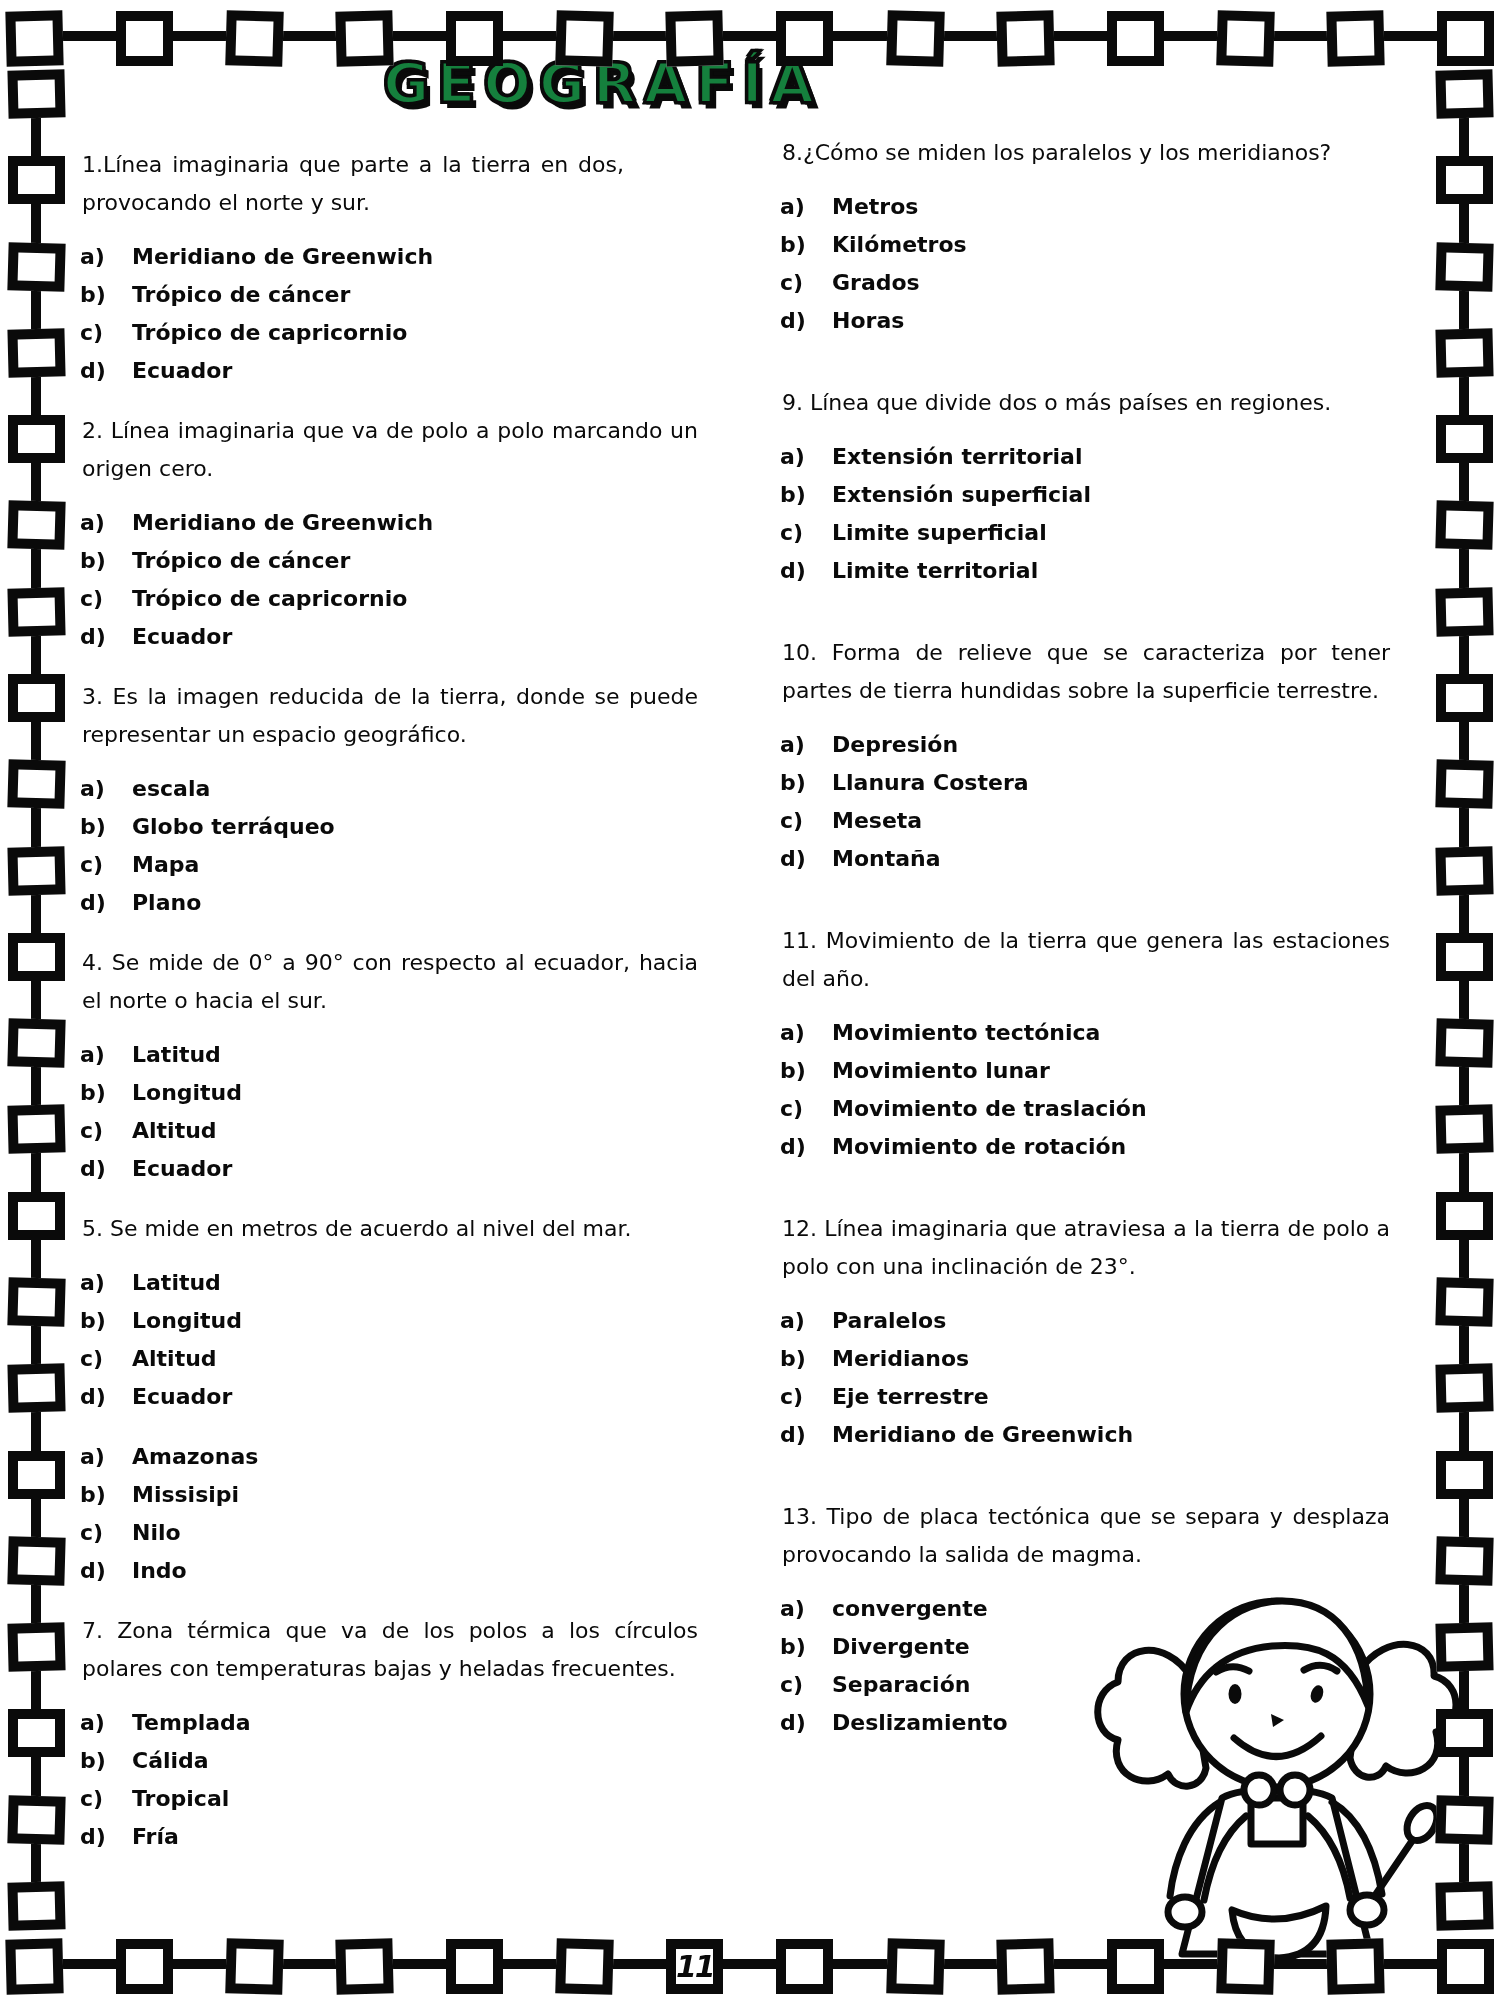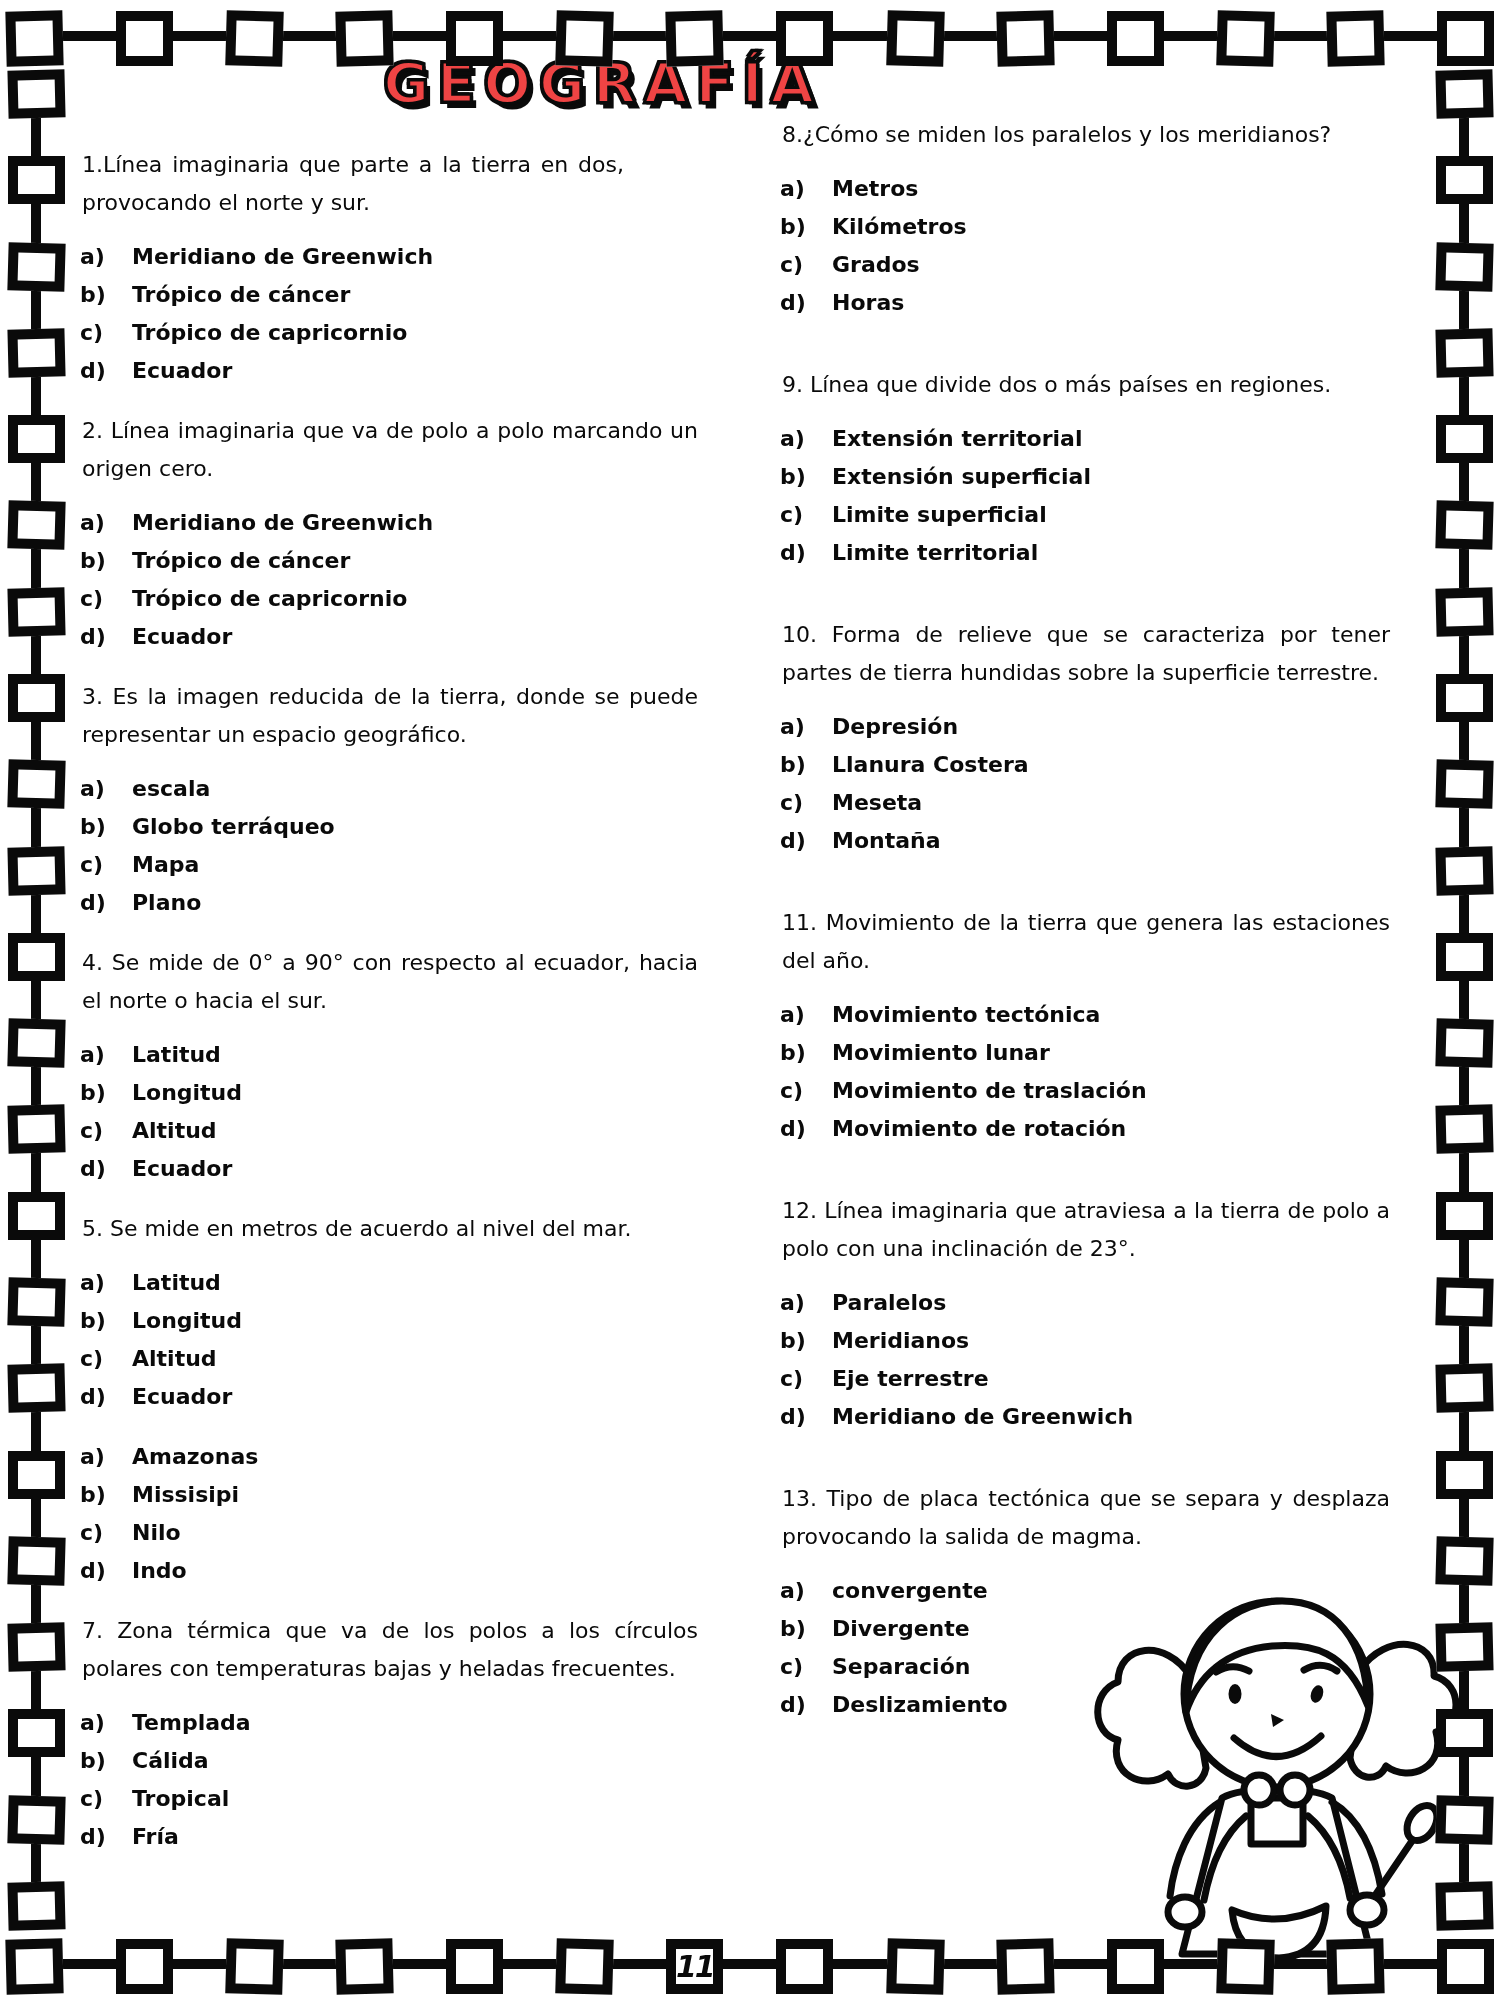--- a/index.html
+++ b/index.html
@@ -17,28 +17,28 @@
   .b-left::before,.b-right::before{content:"";position:absolute;top:0;bottom:0;left:25px;width:10px;background:#0a0a0a;}
   .sq{position:relative;width:57px;height:55px;background:#ffffff;border:10px solid #0a0a0a;box-sizing:border-box;flex:none;}
   .b-left .sq,.b-right .sq{height:48px;}
   .sq:nth-child(3n){transform:rotate(1.6deg);}
   .sq:nth-child(3n+1){transform:rotate(-1.4deg);}
   .sq.num{display:flex;align-items:center;justify-content:center;transform:none;}
   .sq.num span{font-size:30px;font-weight:bold;letter-spacing:-2px;color:#0a0a0a;}
   
   .title{
     position:absolute;top:50px;left:0;width:1205px;text-align:center;z-index:3;
-    font-size:56px;font-weight:bold;letter-spacing:8px;color:#ef4444;
+    font-size:56px;font-weight:bold;letter-spacing:8px;color:#15803d;
     -webkit-text-stroke:3px #0a0a0a;
     text-shadow:-2px -2px 0 #0a0a0a,2px -2px 0 #0a0a0a,-2px 2px 0 #0a0a0a,2px 2px 0 #0a0a0a,5px 6px 0 #0a0a0a;
   }
   
   .col{position:absolute;z-index:2;}
   .col-left{left:66px;top:130px;width:648px;}
-  .col-right{left:766px;top:100px;width:640px;}
+  .col-right{left:766px;top:118px;width:640px;}
   .q{margin:0 0 22px 0;}
   .col-right .q{margin-bottom:44px;}
   .qt{margin:16px;text-align:justify;font-size:22px;line-height:38px;font-weight:400;}
   .qt.narrow{margin-right:90px;}
   .opt{display:flex;padding-left:14px;font-size:22px;line-height:38px;font-weight:600;}
   .ol{width:52px;flex:none;}
   .ot{flex:1;}
   
   .girl{position:absolute;right:26px;bottom:36px;z-index:4;}
 </style>

